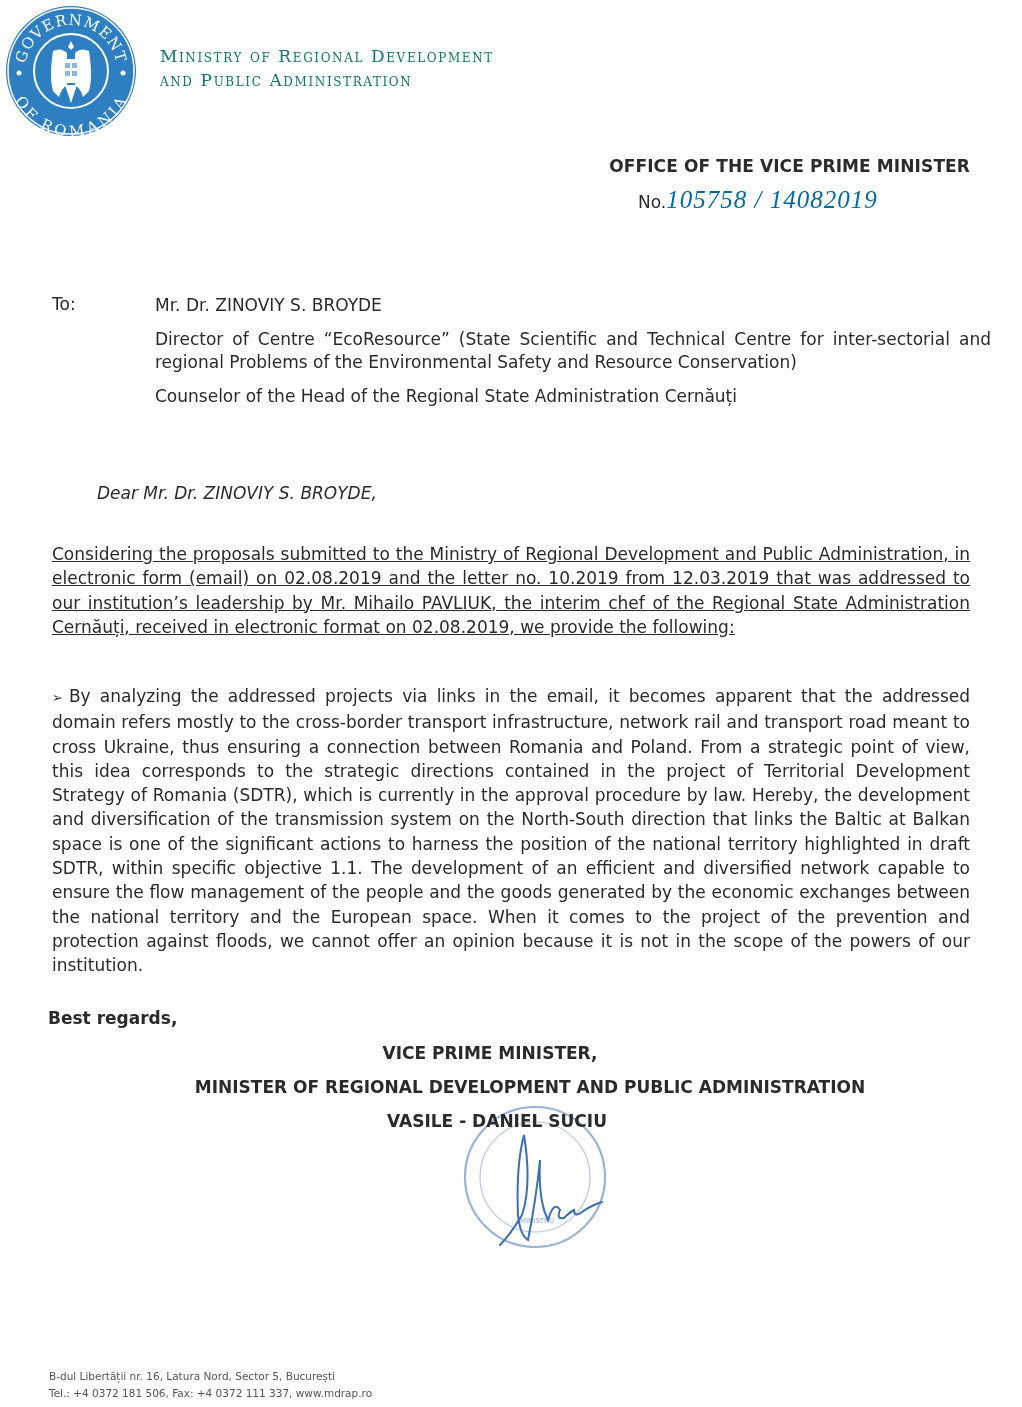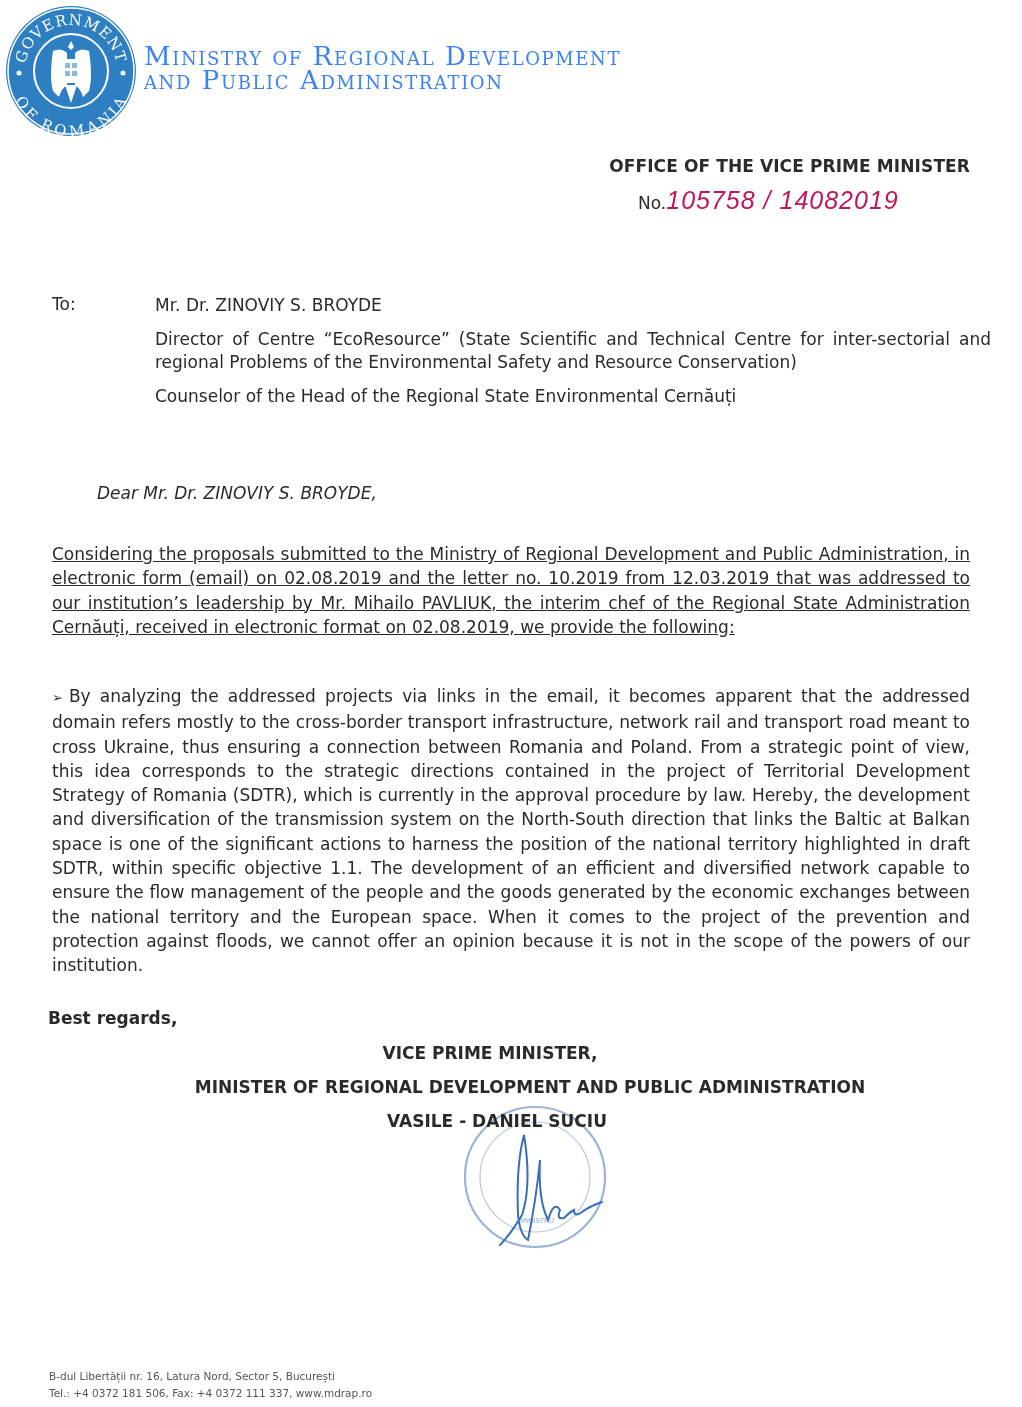--- a/index.html
+++ b/index.html
@@ -1,23 +1,23 @@
 <!DOCTYPE html>
 <html><head>
   <meta charset="utf-8">
   <style>
     html, body { margin: 0; padding: 0; background: #ffffff; }
     body { width: 1022px; height: 1407px; position: relative; overflow: hidden;
       font-family: "DejaVu Sans", sans-serif; color: #2a2a2a; }
     .logo { position: absolute; left: 3px; top: 3px; width: 136px; height: 136px; }
-    .ministry { position: absolute; left: 144px; top: 44px; font-family: "DejaVu Serif", serif;
-      color: #3b82f6; font-size: 26px; letter-spacing: 1.6px; line-height: 24px; font-variant: small-caps; }
+    .ministry { position: absolute; left: 160px; top: 44px; font-family: "DejaVu Serif", serif;
+      color: #0f766e; font-size: 17px; letter-spacing: 1.6px; line-height: 24px; font-variant: small-caps; }
     .office { position: absolute; right: 52px; top: 156px; font-weight: bold; font-size: 17px; color: #2b2b2b; letter-spacing: 0.1px; }
     .regno { position: absolute; left: 638px; top: 186px; font-size: 17px; color: #2b2b2b; }
-    .regno .hand { font-family: Liberation Sans, sans-serif; font-style: italic; color: #be185d; font-size: 25px; letter-spacing: 1px; }
+    .regno .hand { font-family: Liberation Serif, serif; font-style: italic; color: #0369a1; font-size: 25px; letter-spacing: 1px; }
     .to-label { position: absolute; left: 52px; top: 294px; font-size: 17px; }
     .to-block { position: absolute; left: 134px; top: 294px; width: 836px; font-size: 17px; line-height: 23.5px; margin-left: 21px; }
     .to-block p { margin: 0; text-align: justify; }
     .to-block .gap { margin-top: 10px; }
     .greeting { position: absolute; left: 52px; top: 483px; font-style: italic; font-size: 17px; margin-left: 45px; }
     .para { position: absolute; left: 52px; width: 918px; font-size: 17px; line-height: 24.3px; text-align: justify; margin: 0; }
     .p1 { top: 542px; text-decoration: underline; }
     .p2 { top: 684px; }
     .p2 .bullet { color: #333; font-size: 13px; margin-right: 6px; }
     .closing { position: absolute; left: 48px; top: 1008px; font-weight: bold; font-size: 17px; text-align: center; }
@@ -66,21 +66,21 @@
 
 <div class="office">OFFICE OF THE VICE PRIME MINISTER</div>
 <div class="regno">
   <span>No.</span><span class="hand">105758 / 14082019</span>
 </div>
 
 <div class="to-label">To:</div>
 <div class="to-block">
   <p>Mr. Dr. ZINOVIY S. BROYDE</p>
   <p class="gap">Director of Centre “EcoResource” (State Scientific and Technical Centre for inter-sectorial and regional Problems of the Environmental Safety and Resource Conservation)</p>
-  <p class="gap">Counselor of the Head of the Regional State Environmental Cernăuți</p>
+  <p class="gap">Counselor of the Head of the Regional State Administration Cernăuți</p>
 </div>
 
 <div class="greeting">Dear Mr. Dr. ZINOVIY S. BROYDE,</div>
 
 <p class="para p1">Considering the proposals submitted to the Ministry of Regional Development and Public Administration, in electronic form (email) on 02.08.2019 and the letter no. 10.2019 from 12.03.2019 that was addressed to our institution’s leadership by Mr. Mihailo PAVLIUK, the interim chef of the Regional State Administration Cernăuți, received in electronic format on 02.08.2019, we provide the following:</p>
 <p class="para p2"><span class="bullet">➢</span><span>By analyzing the addressed projects via links in the email, it becomes apparent that the addressed domain refers mostly to the cross-border transport infrastructure, network rail and transport road meant to cross Ukraine, thus ensuring a connection between Romania and Poland. From a strategic point of view, this idea corresponds to the strategic directions contained in the project of Territorial Development Strategy of Romania (SDTR), which is currently in the approval procedure by law. Hereby, the development and diversification of the transmission system on the North-South direction that links the Baltic at Balkan space is one of the significant actions to harness the position of the national territory highlighted in draft SDTR, within specific objective 1.1. The development of an efficient and diversified network capable to ensure the flow management of the people and the goods generated by the economic exchanges between the national territory and the European space. When it comes to the project of the prevention and protection against floods, we cannot offer an opinion because it is not in the scope of the powers of our institution.</span></p>
 
 <div class="closing">Best regards,</div>
 
 <svg class="stamp" viewBox="0 0 175 155">

